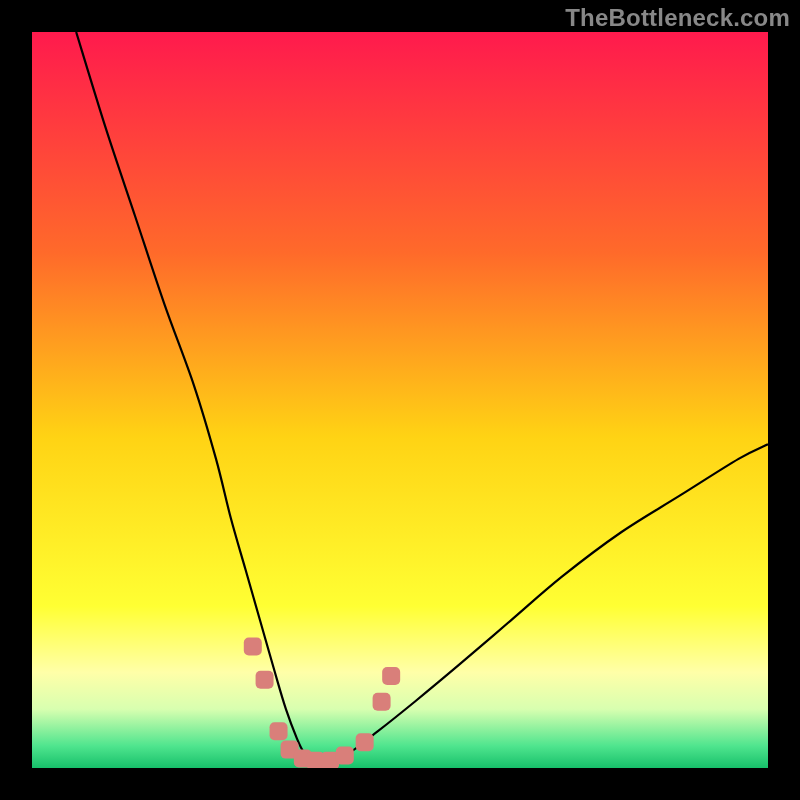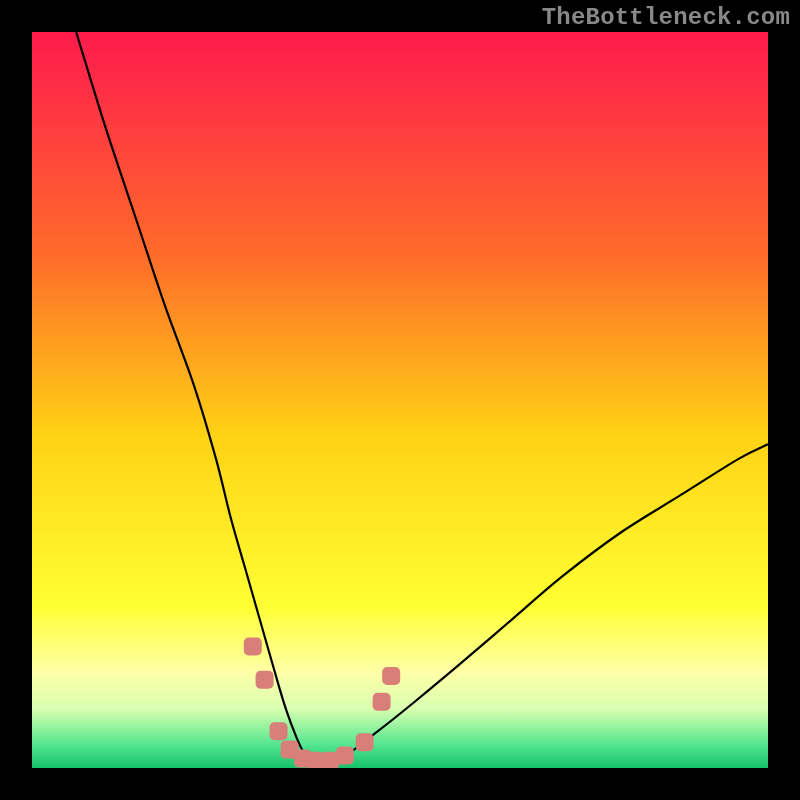--- a/index.html
+++ b/index.html
@@ -28,21 +28,21 @@
     inset: 0;
   }
   .curve {
     position: absolute;
     inset: 0;
   }
   .watermark {
     position: absolute;
     top: 4px;
     right: 10px;
-    font-family: Liberation Mono, monospace;
+    font-family: Liberation Sans, sans-serif;
     font-size: 24px;
     font-weight: 600;
     color: #888888;
     letter-spacing: 0.2px;
     user-select: none;
   }
 </style>
 </head>
 <body>
 

